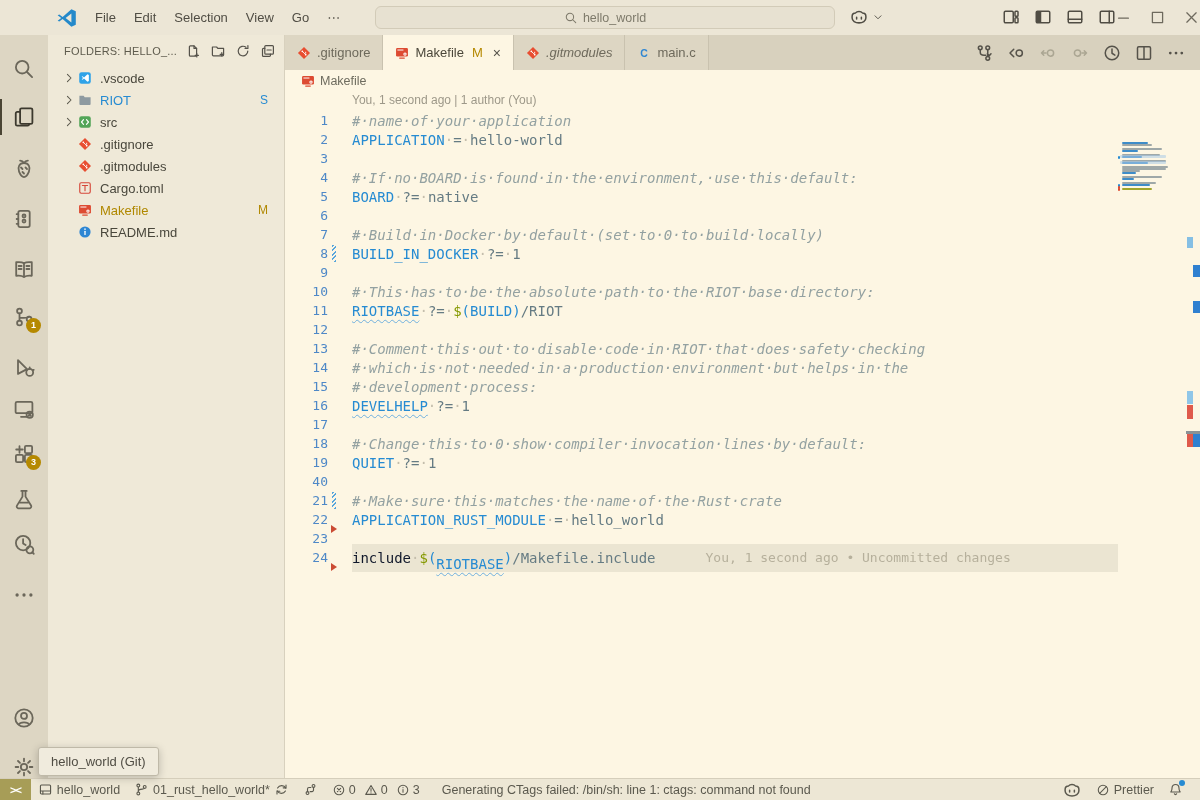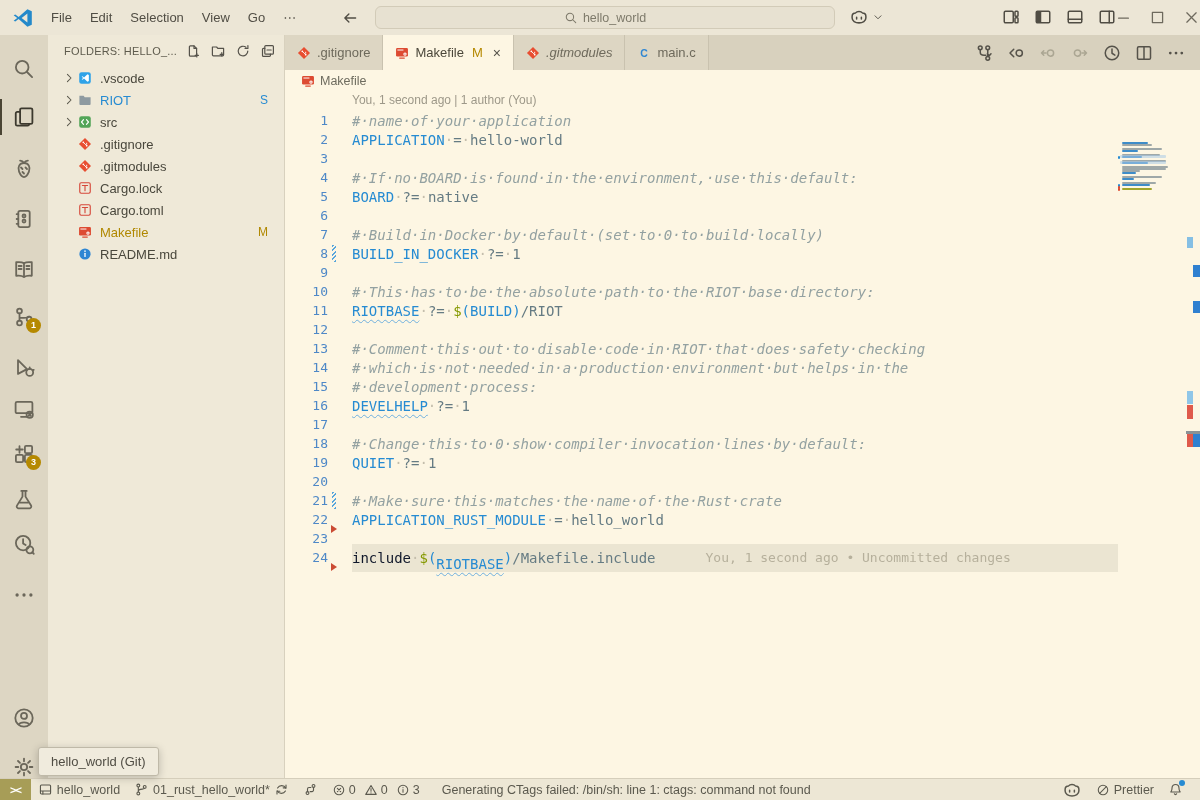--- a/index.html
+++ b/index.html
@@ -1,21 +1,21 @@
 <!DOCTYPE html>
 <html><head>
 <meta charset="utf-8">
 <style>
   * { margin:0; padding:0; box-sizing:border-box; }
   html,body { width:1200px; height:800px; overflow:hidden; }
   body { font-family:"Liberation Sans", sans-serif; background:#FDF6E3; color:#55524A; font-size:13px; }
   #app { position:relative; width:1200px; height:800px; }
 
   
-  #titlebar { position:absolute; left:0; top:0; width:1200px; height:35px; background:#ECE6D6; display:flex; align-items:center; }
+  #titlebar { position:absolute; left:0; top:0; width:1200px; height:35px; background:#ECE6D6; display:flex; align-items:center;padding-left:44px; }
   #vscode-logo { width:22px; margin-left:12px; margin-right:8px; display:flex; }
   #menubar { display:flex; }
   .menu-item { padding:4px 9px; border-radius:5px; color:#504D44; cursor:default; }
   #nav-arrows { display:flex; gap:14px; margin-left:34px; color:#504D44; }
   #nav-arrows .dim { color:#9B968A; }
   #searchbox { position:absolute; left:375px; top:6px; width:460px; height:23px; background:#E7E1D1; border:1px solid #D2CBB8; border-radius:6px; display:flex; align-items:center; justify-content:center; gap:5px; color:#7E7A6B; font-size:12.5px; }
   #copilot-box { position:absolute; left:848px; top:6px; display:flex; align-items:center; gap:2px; color:#504D44; }
   #layout-icons { position:absolute; left:1000px; top:6px; display:flex; gap:10px; color:#504D44; }
   #win-controls { position:absolute; left:1112px; top:6px; display:flex; gap:12px; color:#6E6A5E; }
   .tb-ic { width:22px; height:22px; display:flex; align-items:center; justify-content:center; }
@@ -400,30 +400,20 @@
             <span class="tree-label">.gitmodules</span>
           </div>
           <div class="tree-row">
             <span class="tree-chev"></span>
             <span class="tree-ic">
               <svg width="14" height="14" viewBox="0 0 16 16">
                 <rect x="2" y="2" width="12" height="12" rx="1.6" fill="none" stroke="#D6483A" stroke-width="1.3"></rect>
                 <path d="M5 5.2h6M8 5.2V11" stroke="#D6483A" stroke-width="1.3" stroke-linecap="round"></path>
               </svg>
             </span>
-            <span class="tree-label">Cargo.lock</span>
-          </div>
-          <div class="tree-row">
-            <span class="tree-chev"></span>
-            <span class="tree-ic">
-              <svg width="14" height="14" viewBox="0 0 16 16">
-                <rect x="2" y="2" width="12" height="12" rx="1.6" fill="none" stroke="#D6483A" stroke-width="1.3"></rect>
-                <path d="M5 5.2h6M8 5.2V11" stroke="#D6483A" stroke-width="1.3" stroke-linecap="round"></path>
-              </svg>
-            </span>
             <span class="tree-label">Cargo.toml</span>
           </div>
           <div class="tree-row">
             <span class="tree-chev"></span>
             <span class="tree-ic">
               <svg width="14" height="14" viewBox="0 0 16 16">
                 <rect x="1.2" y="2.4" width="13.6" height="9.6" rx="1.4" fill="#DD4B32"></rect>
                 <path d="M3.2 4.6h6" stroke="#fff" stroke-width="1.1" stroke-linecap="round"></path>
                 <circle cx="11.4" cy="9.2" r="1.9" fill="#fff"></circle>
                 <circle cx="11.4" cy="9.2" r=".7" fill="#DD4B32"></circle>
@@ -649,21 +639,21 @@
               <span class="ln">18</span>
               <span class="gmark"></span>
               <span class="lc"><span class="tk-c">#·Change·this·to·0·show·compiler·invocation·lines·by·default:</span></span>
             </div>
             <div class="code-line">
               <span class="ln">19</span>
               <span class="gmark"></span>
               <span class="lc"><span class="tk-v">QUIET</span><span class="tk-w">·</span><span class="tk-o">?=</span><span class="tk-w">·</span><span class="tk-t">1</span></span>
             </div>
             <div class="code-line">
-              <span class="ln">20</span>
+              <span class="ln">40</span>
               <span class="gmark"></span>
               <span class="lc"></span>
             </div>
             <div class="code-line">
               <span class="ln">21</span>
               <span class="gmark">
                 <span class="modbar"></span>
               </span>
               <span class="lc"><span class="tk-c">#·Make·sure·this·matches·the·name·of·the·Rust·crate</span></span>
             </div>

